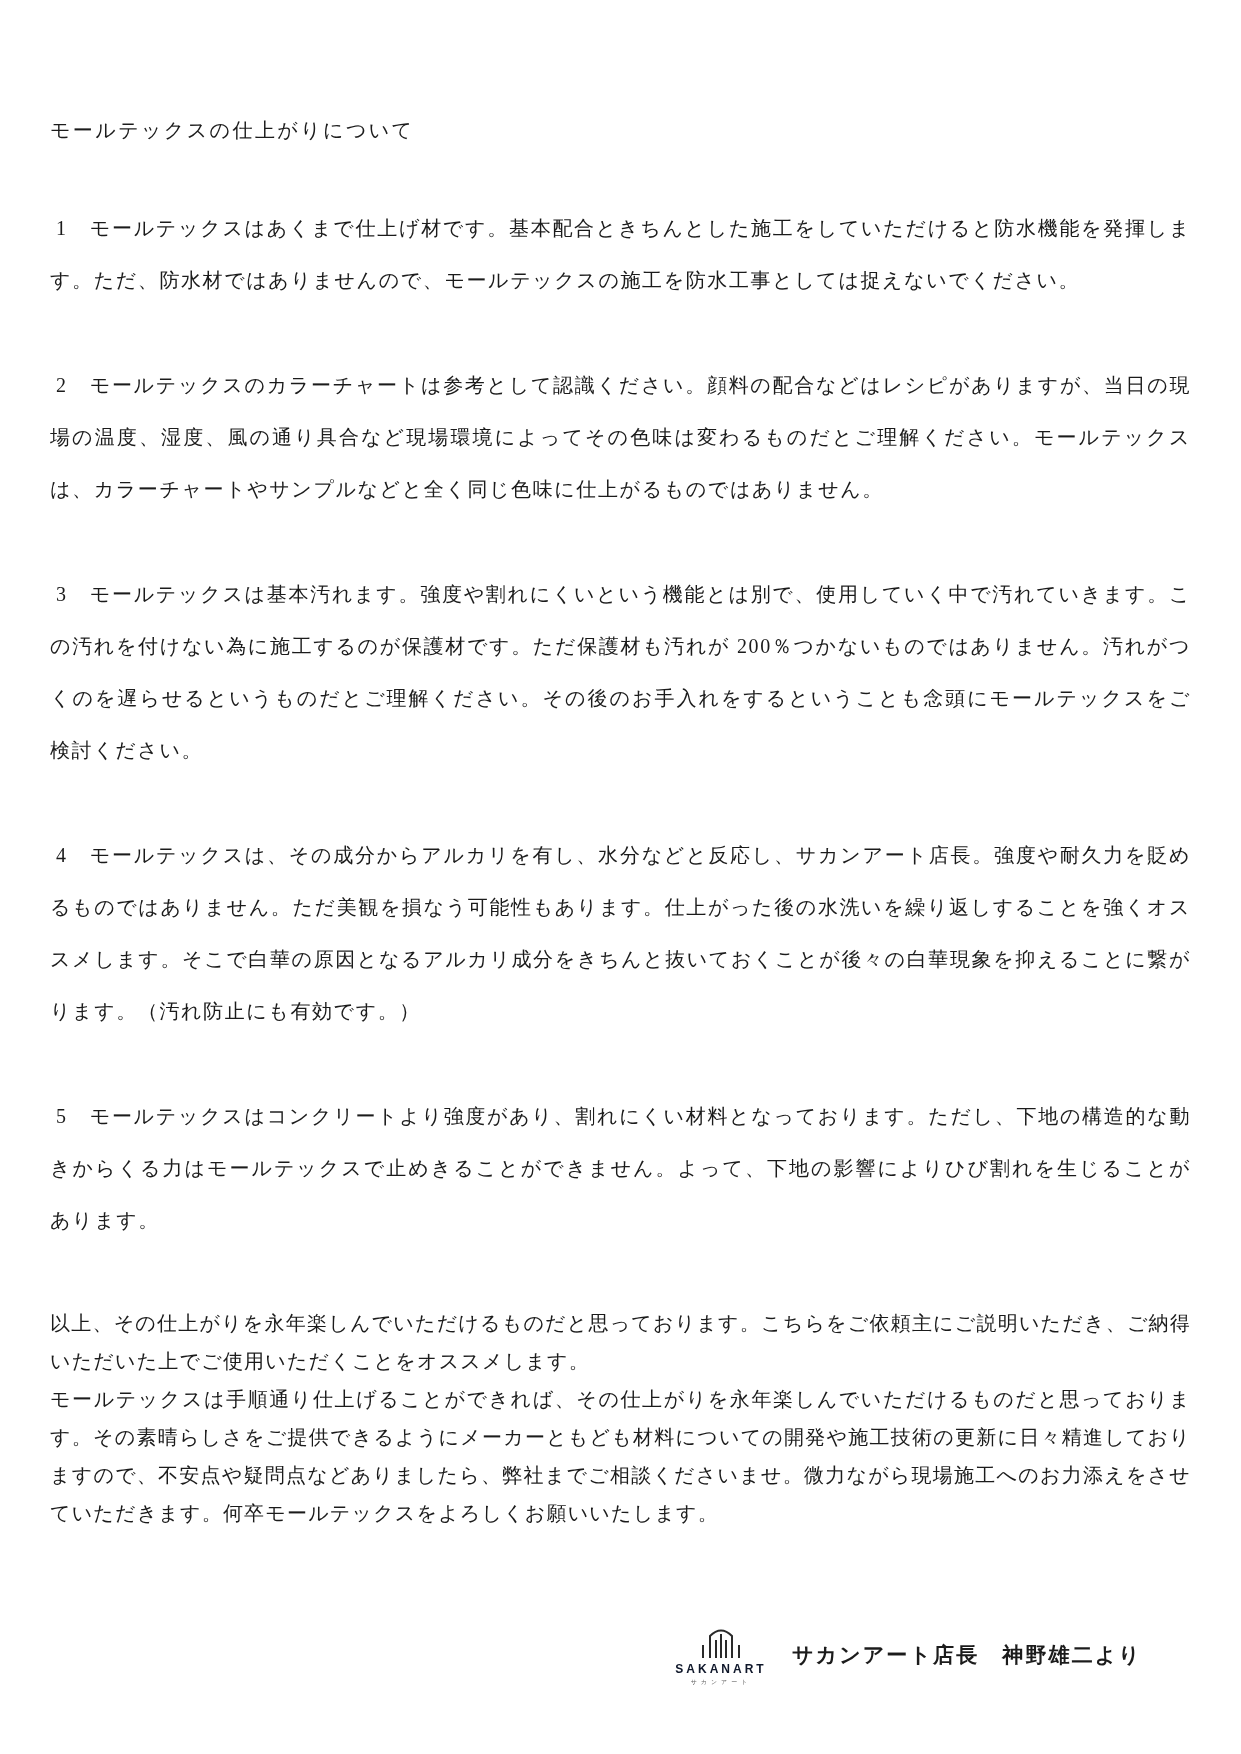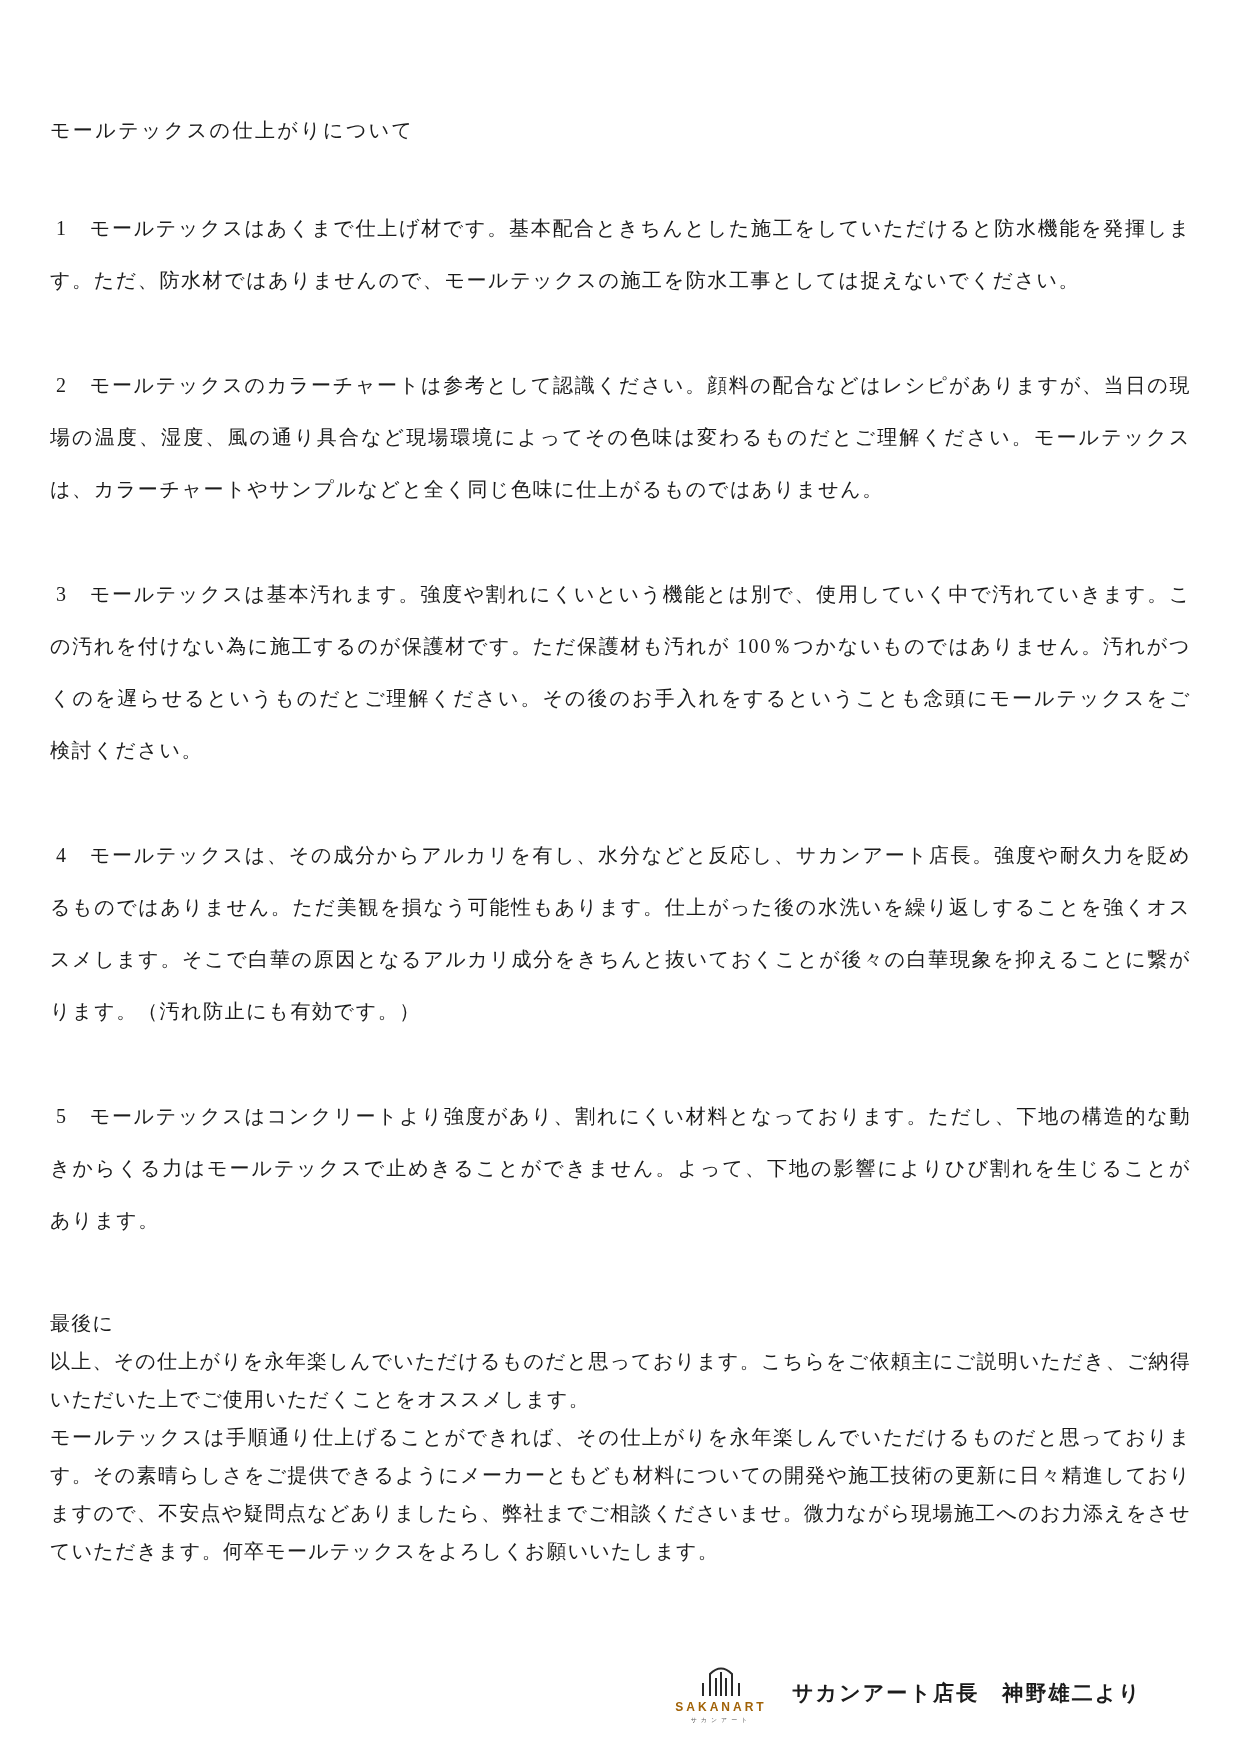--- a/index.html
+++ b/index.html
@@ -63,21 +63,21 @@
     width: 86px;
   }
   .logo-icon svg {
     display: block;
   }
   .logo-name {
     font-family: "Liberation Sans", "DejaVu Sans", sans-serif;
     font-weight: bold;
     font-size: 12px;
     letter-spacing: 3px;
-    color: #a16207;
+    color: #0f172a;
     margin-top: 3px;
     white-space: nowrap;
   }
   .logo-sub {
     font-family: "Liberation Sans", "DejaVu Sans", sans-serif;
     font-size: 6px;
     letter-spacing: 4px;
     color: #666666;
     margin-top: 2px;
     white-space: nowrap;
@@ -93,28 +93,27 @@
 <body>
 
 <div class="page">
 
   <h1 class="title">モールテックスの仕上がりについて</h1>
 
   <p class="para"><span class="num">1</span><span>モールテックスはあくまで仕上げ材です。基本配合ときちんとした施工をしていただけると防水機能を発揮します。ただ、防水材ではありませんので、モールテックスの施工を防水工事としては捉えないでください。</span></p>
 
   <p class="para"><span class="num">2</span><span>モールテックスのカラーチャートは参考として認識ください。顔料の配合などはレシピがありますが、当日の現場の温度、湿度、風の通り具合など現場環境によってその色味は変わるものだとご理解ください。モールテックスは、カラーチャートやサンプルなどと全く同じ色味に仕上がるものではありません。</span></p>
 
-  <p class="para"><span class="num">3</span><span>モールテックスは基本汚れます。強度や割れにくいという機能とは別で、使用していく中で汚れていきます。この汚れを付けない為に施工するのが保護材です。ただ保護材も汚れが 100％つかないものではありません。汚れがつくのを遅らせるというものだとご理解ください。その後のお手入れをするということも念頭にモールテックスをご検討ください。</span></p>
+  <p class="para"><span class="num">3</span><span>モールテックスは基本汚れます。強度や割れにくいという機能とは別で、使用していく中で汚れていきます。この汚れを付けない為に施工するのが保護材です。ただ保護材も汚れが 200％つかないものではありません。汚れがつくのを遅らせるというものだとご理解ください。その後のお手入れをするということも念頭にモールテックスをご検討ください。</span></p>
 
   <p class="para"><span class="num">4</span><span>モールテックスは、その成分からアルカリを有し、水分などと反応し、サカンアート店長。強度や耐久力を貶めるものではありません。ただ美観を損なう可能性もあります。仕上がった後の水洗いを繰り返しすることを強くオススメします。そこで白華の原因となるアルカリ成分をきちんと抜いておくことが後々の白華現象を抑えることに繋がります。（汚れ防止にも有効です。）</span></p>
 
   <p class="para"><span class="num">5</span><span>モールテックスはコンクリートより強度があり、割れにくい材料となっております。ただし、下地の構造的な動きからくる力はモールテックスで止めきることができません。よって、下地の影響によりひび割れを生じることがあります。</span></p>
 
   <div class="closing">
-    <p>最後に</p>
     <p>以上、その仕上がりを永年楽しんでいただけるものだと思っております。こちらをご依頼主にご説明いただき、ご納得いただいた上でご使用いただくことをオススメします。</p>
     <p>モールテックスは手順通り仕上げることができれば、その仕上がりを永年楽しんでいただけるものだと思っております。その素晴らしさをご提供できるようにメーカーともども材料についての開発や施工技術の更新に日々精進しておりますので、不安点や疑問点などありましたら、弊社までご相談くださいませ。微力ながら現場施工へのお力添えをさせていただきます。何卒モールテックスをよろしくお願いいたします。</p>
   </div>
 
   <div class="signature-row">
     <div class="logo-block">
       <span class="logo-icon">
         <svg width="48" height="36" viewBox="0 0 48 36" xmlns="http://www.w3.org/2000/svg">
           <g stroke="#2a2a2a" stroke-width="2" fill="none" stroke-linecap="butt">
             <path d="M13 35 V13 Q24 2 35 13 V35"></path>

